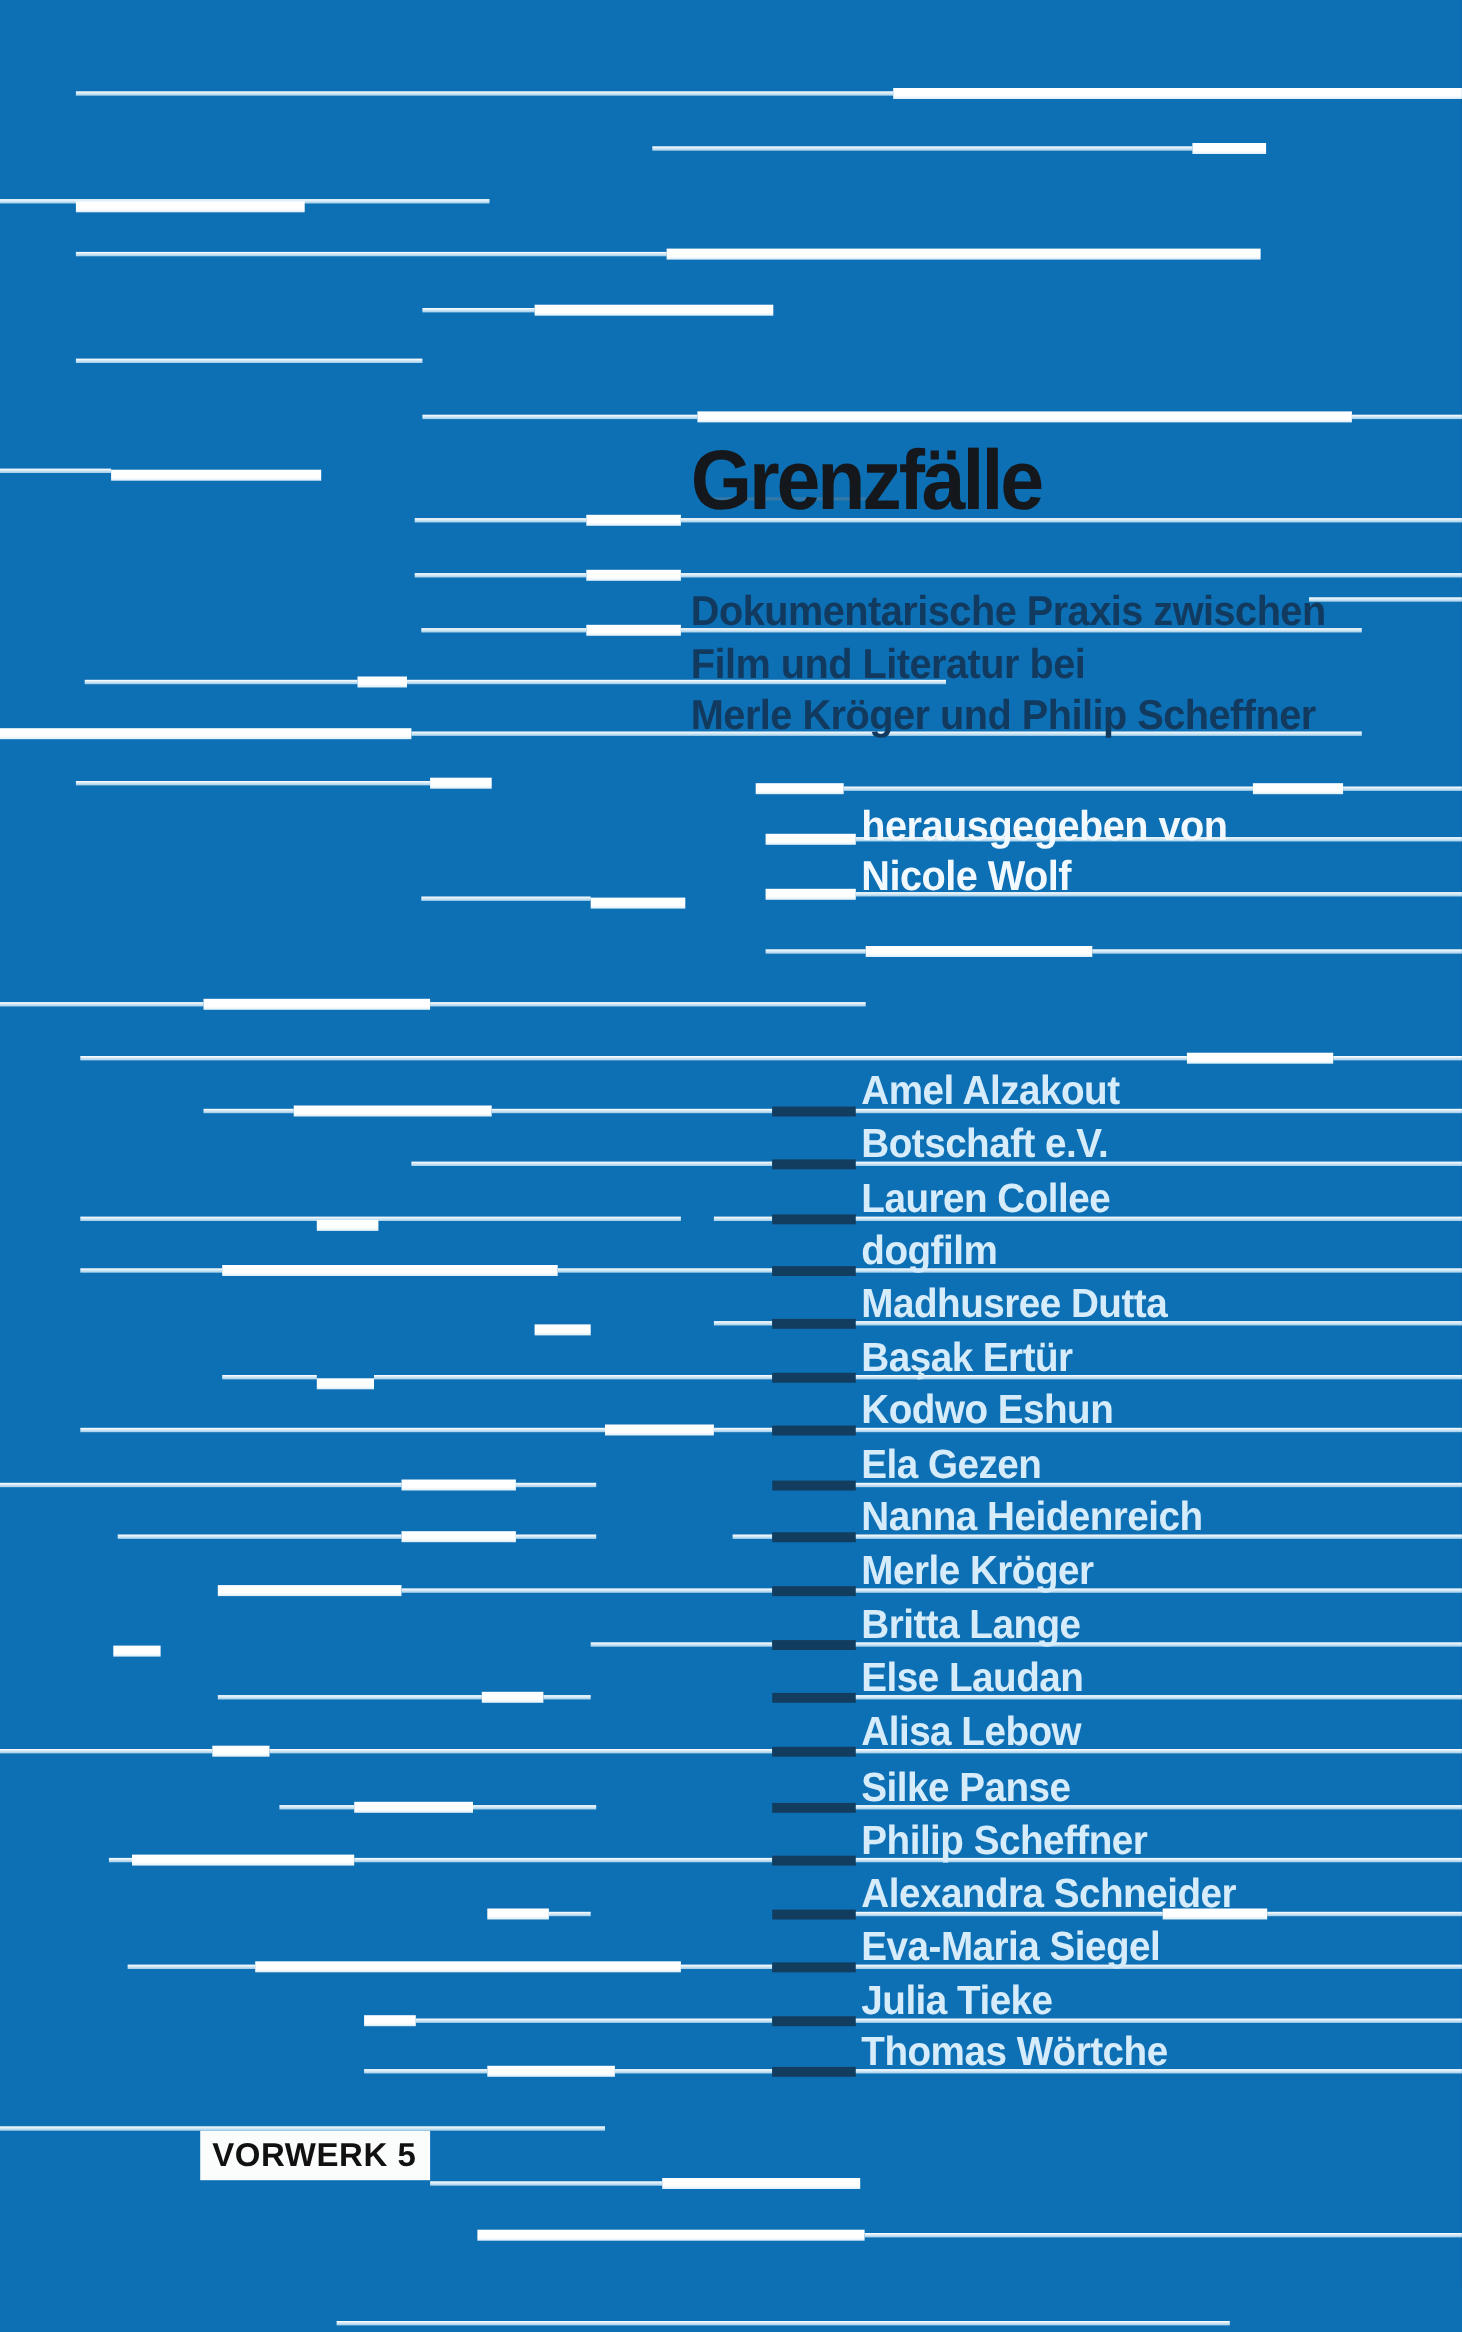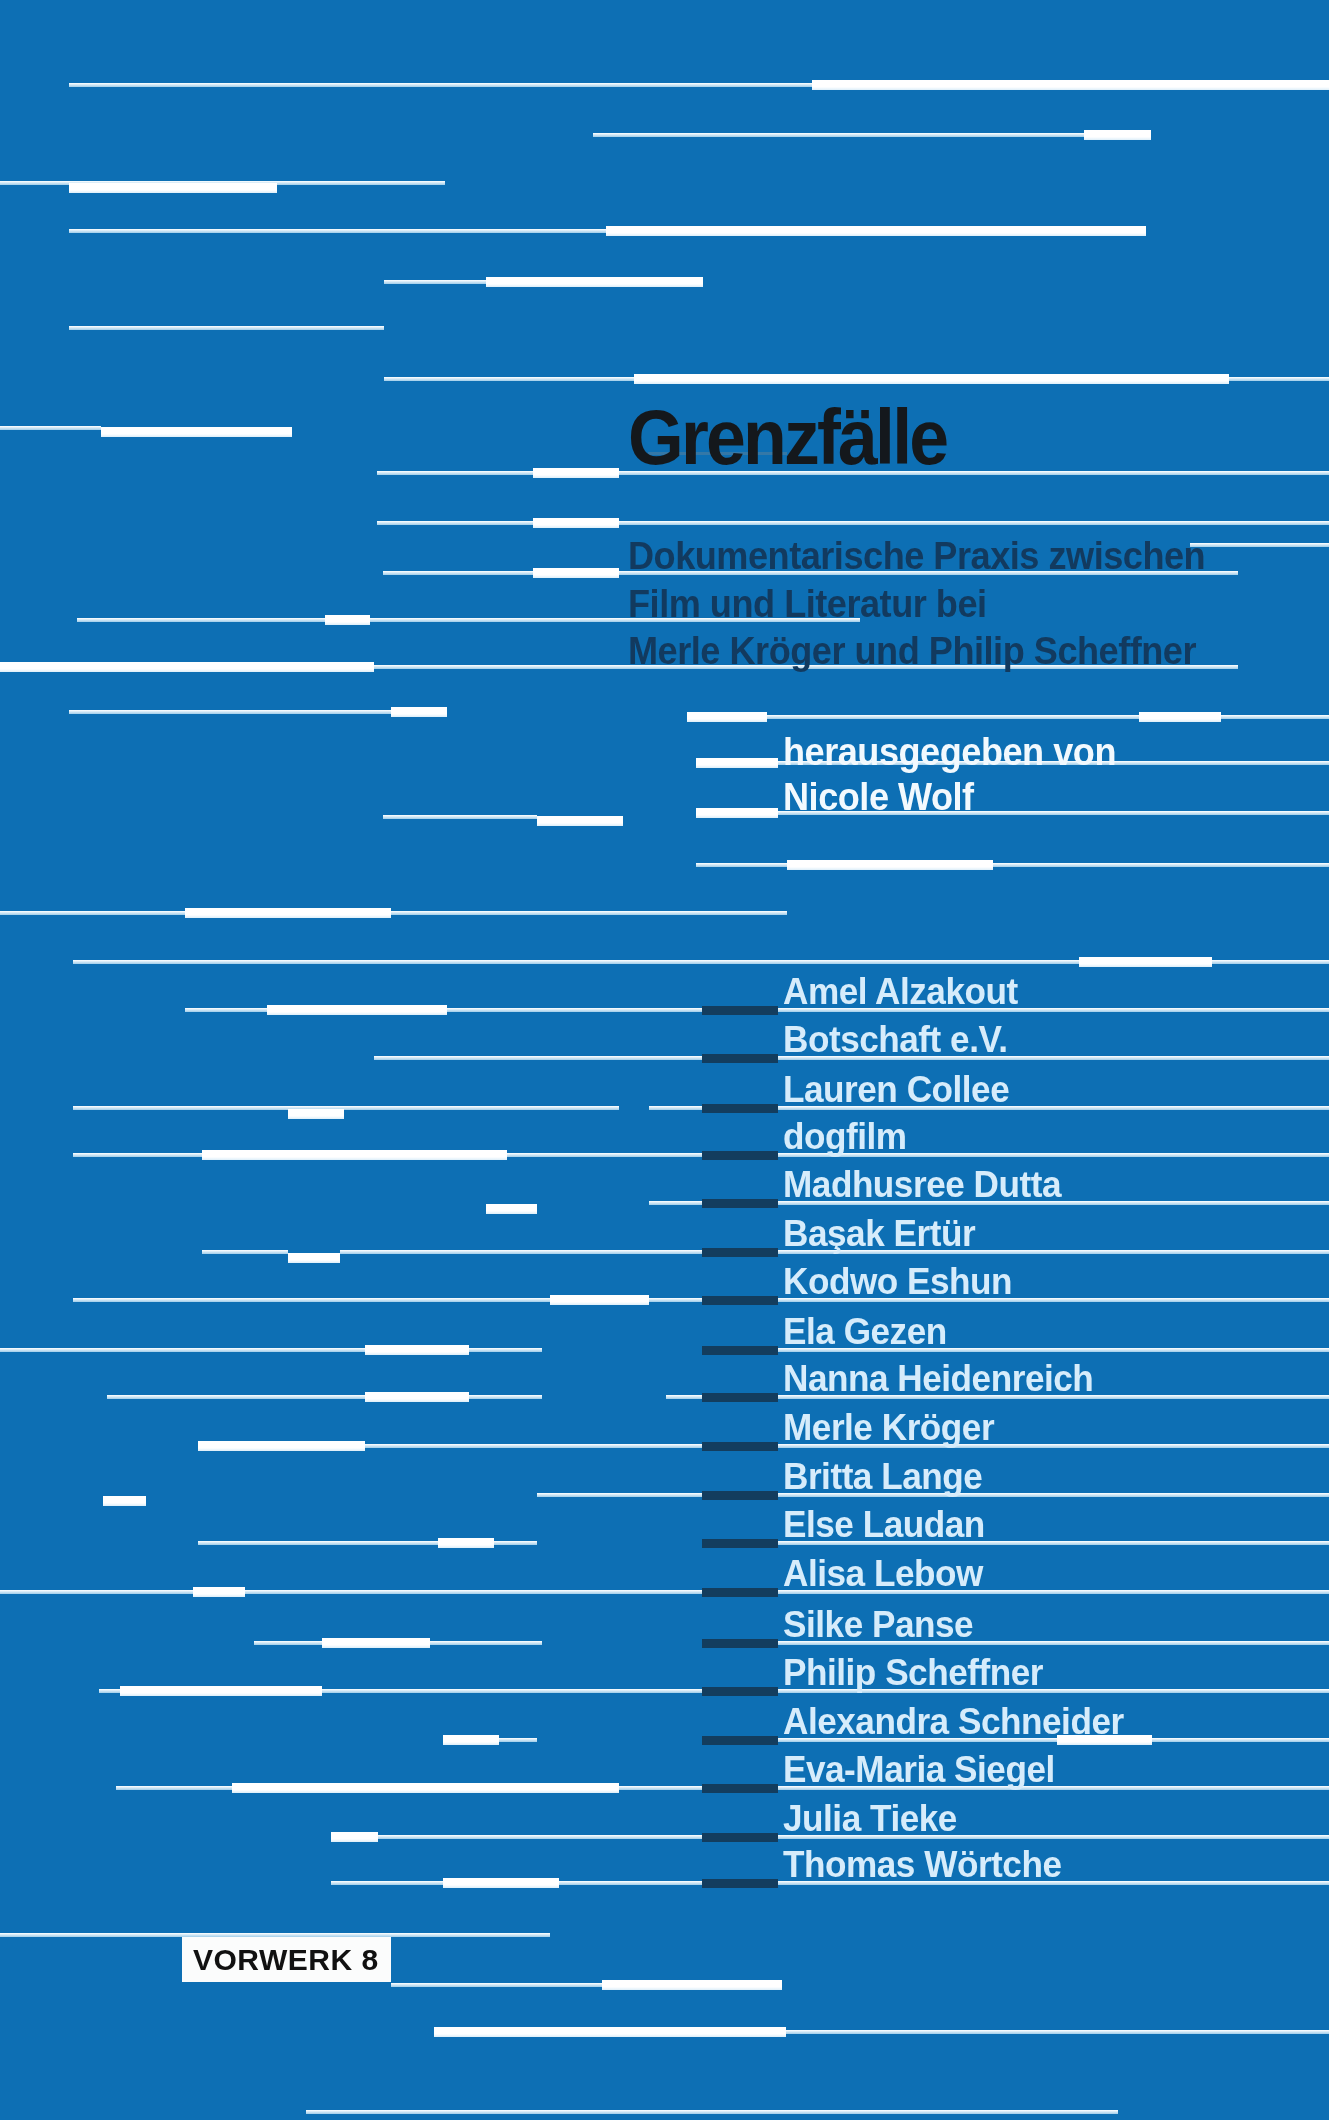--- a/index.html
+++ b/index.html
@@ -233,16 +233,16 @@
       <div class="contributor" style="top: 1555px; color: rgb(214, 236, 251);">Alisa Lebow</div>
       <div class="contributor" style="top: 1606px; color: rgb(214, 236, 251);">Silke Panse</div>
       <div class="contributor" style="top: 1654px; color: rgb(214, 236, 251);">Philip Scheffner</div>
       <div class="contributor" style="top: 1703px; color: rgb(214, 236, 251);">Alexandra Schneider</div>
       <div class="contributor" style="top: 1751px; color: rgb(214, 236, 251);">Eva-Maria Siegel</div>
       <div class="contributor" style="top: 1800px; color: rgb(214, 236, 251);">Julia Tieke</div>
       <div class="contributor" style="top: 1846px; color: rgb(214, 236, 251);">Thomas Wörtche</div>
     </div>
 
   <div class="publisher" style="background: rgb(251, 252, 252);">
-    <span style="color: rgb(17, 17, 17);">VORWERK 8</span>
+    <span style="color: rgb(17, 17, 17);">VORWERK 5</span>
   </div>
 
 </div>
 
 </body></html>

